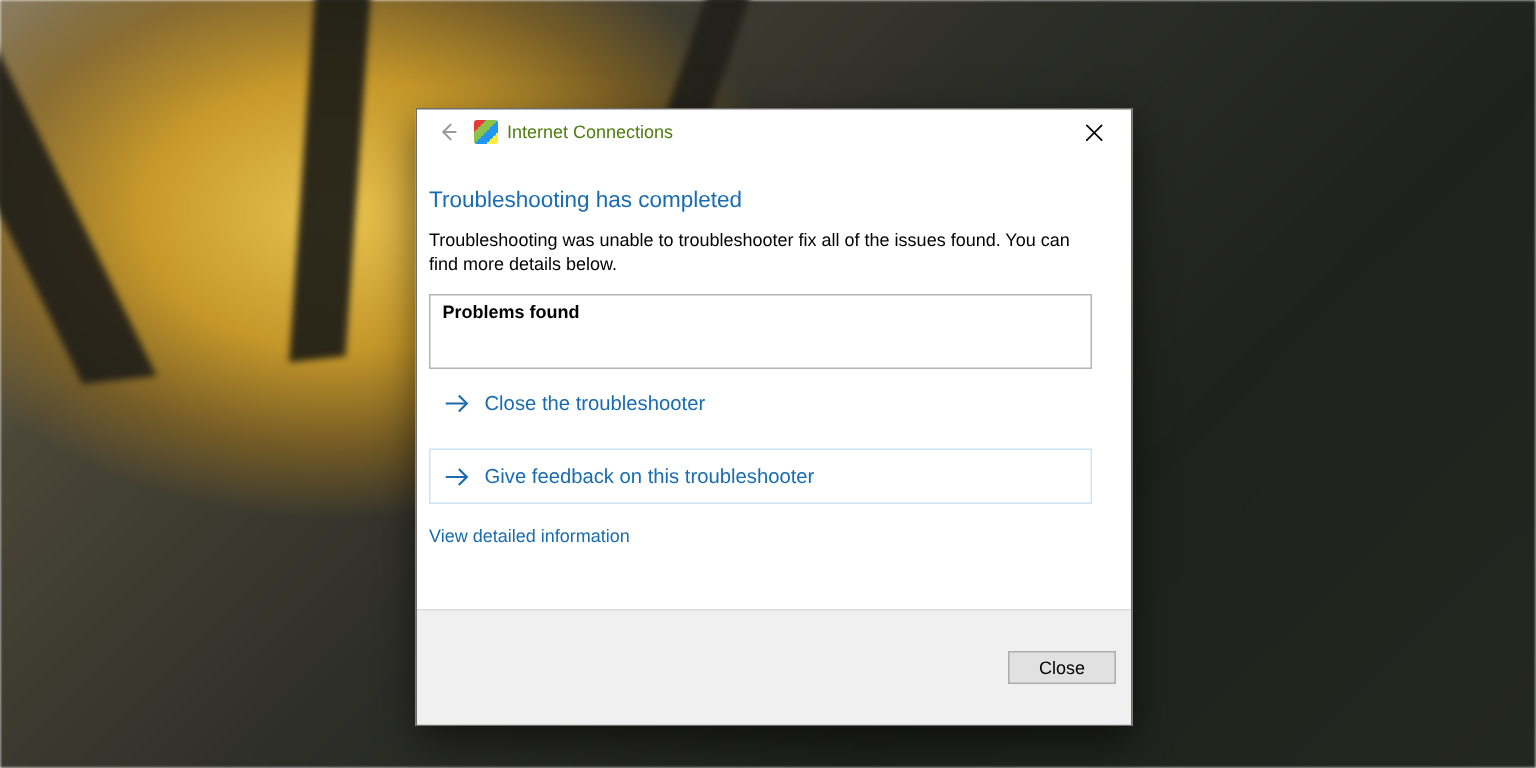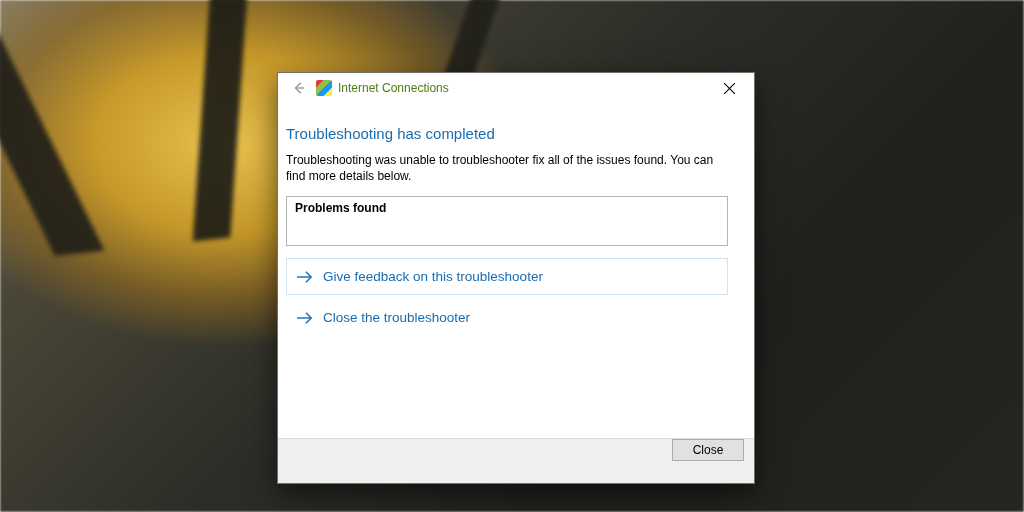--- a/index.html
+++ b/index.html
@@ -148,23 +148,23 @@
     margin-top: 14px;
     font-size: 12px;
     cursor: pointer;
   }
 
   .button-bar {
     background: #f0f0f0;
     border-top: 1px solid #dcdcdc;
     height: 44px;
     display: flex;
-    align-items: flex-start;
+    align-items: center;
     justify-content: flex-end;
-    padding: 0 10px;
+    padding: 16px 10px;
   }
   .btn {
     min-width: 72px;
     height: 22px;
     border: 1px solid #acacac;
     background: #e1e1e1;
     font: inherit;
     cursor: pointer;
   }
 </style>
@@ -196,36 +196,37 @@
   <div class="client">
 
     <div class="heading">Troubleshooting has completed</div>
     <div class="subtext">Troubleshooting was unable to troubleshooter fix all of the issues found. You can find more details below.</div>
 
     <div class="problems-box">
       <div class="problems-title">Problems found</div>
 
     </div>
 
+    <div class="action-row plain">
+      <svg class="arrow-right" width="16" height="14" viewBox="0 0 18 14">
+        <line x1="0" y1="7" x2="15" y2="7" stroke="currentColor" stroke-width="1.6"></line>
+        <path d="M10 1 L16 7 L10 13" fill="none" stroke="currentColor" stroke-width="1.6"></path>
+      </svg>
+      <span>Close the troubleshooter</span>
+    </div>
+
     <div class="action-row">
       <svg class="arrow-right" width="16" height="14" viewBox="0 0 18 14">
         <line x1="0" y1="7" x2="15" y2="7" stroke="currentColor" stroke-width="1.6"></line>
         <path d="M10 1 L16 7 L10 13" fill="none" stroke="currentColor" stroke-width="1.6"></path>
       </svg>
       <span>Give feedback on this troubleshooter</span>
     </div>
 
-    <div class="action-row plain">
-      <svg class="arrow-right" width="16" height="14" viewBox="0 0 18 14">
-        <line x1="0" y1="7" x2="15" y2="7" stroke="currentColor" stroke-width="1.6"></line>
-        <path d="M10 1 L16 7 L10 13" fill="none" stroke="currentColor" stroke-width="1.6"></path>
-      </svg>
-      <span>Close the troubleshooter</span>
-    </div>
-
+    <div class="detail-link">View detailed information</div>
 
   </div>
 
   <div class="button-bar">
     <button class="btn">Close</button>
   </div>
 
 </div>
 
 </body></html>

